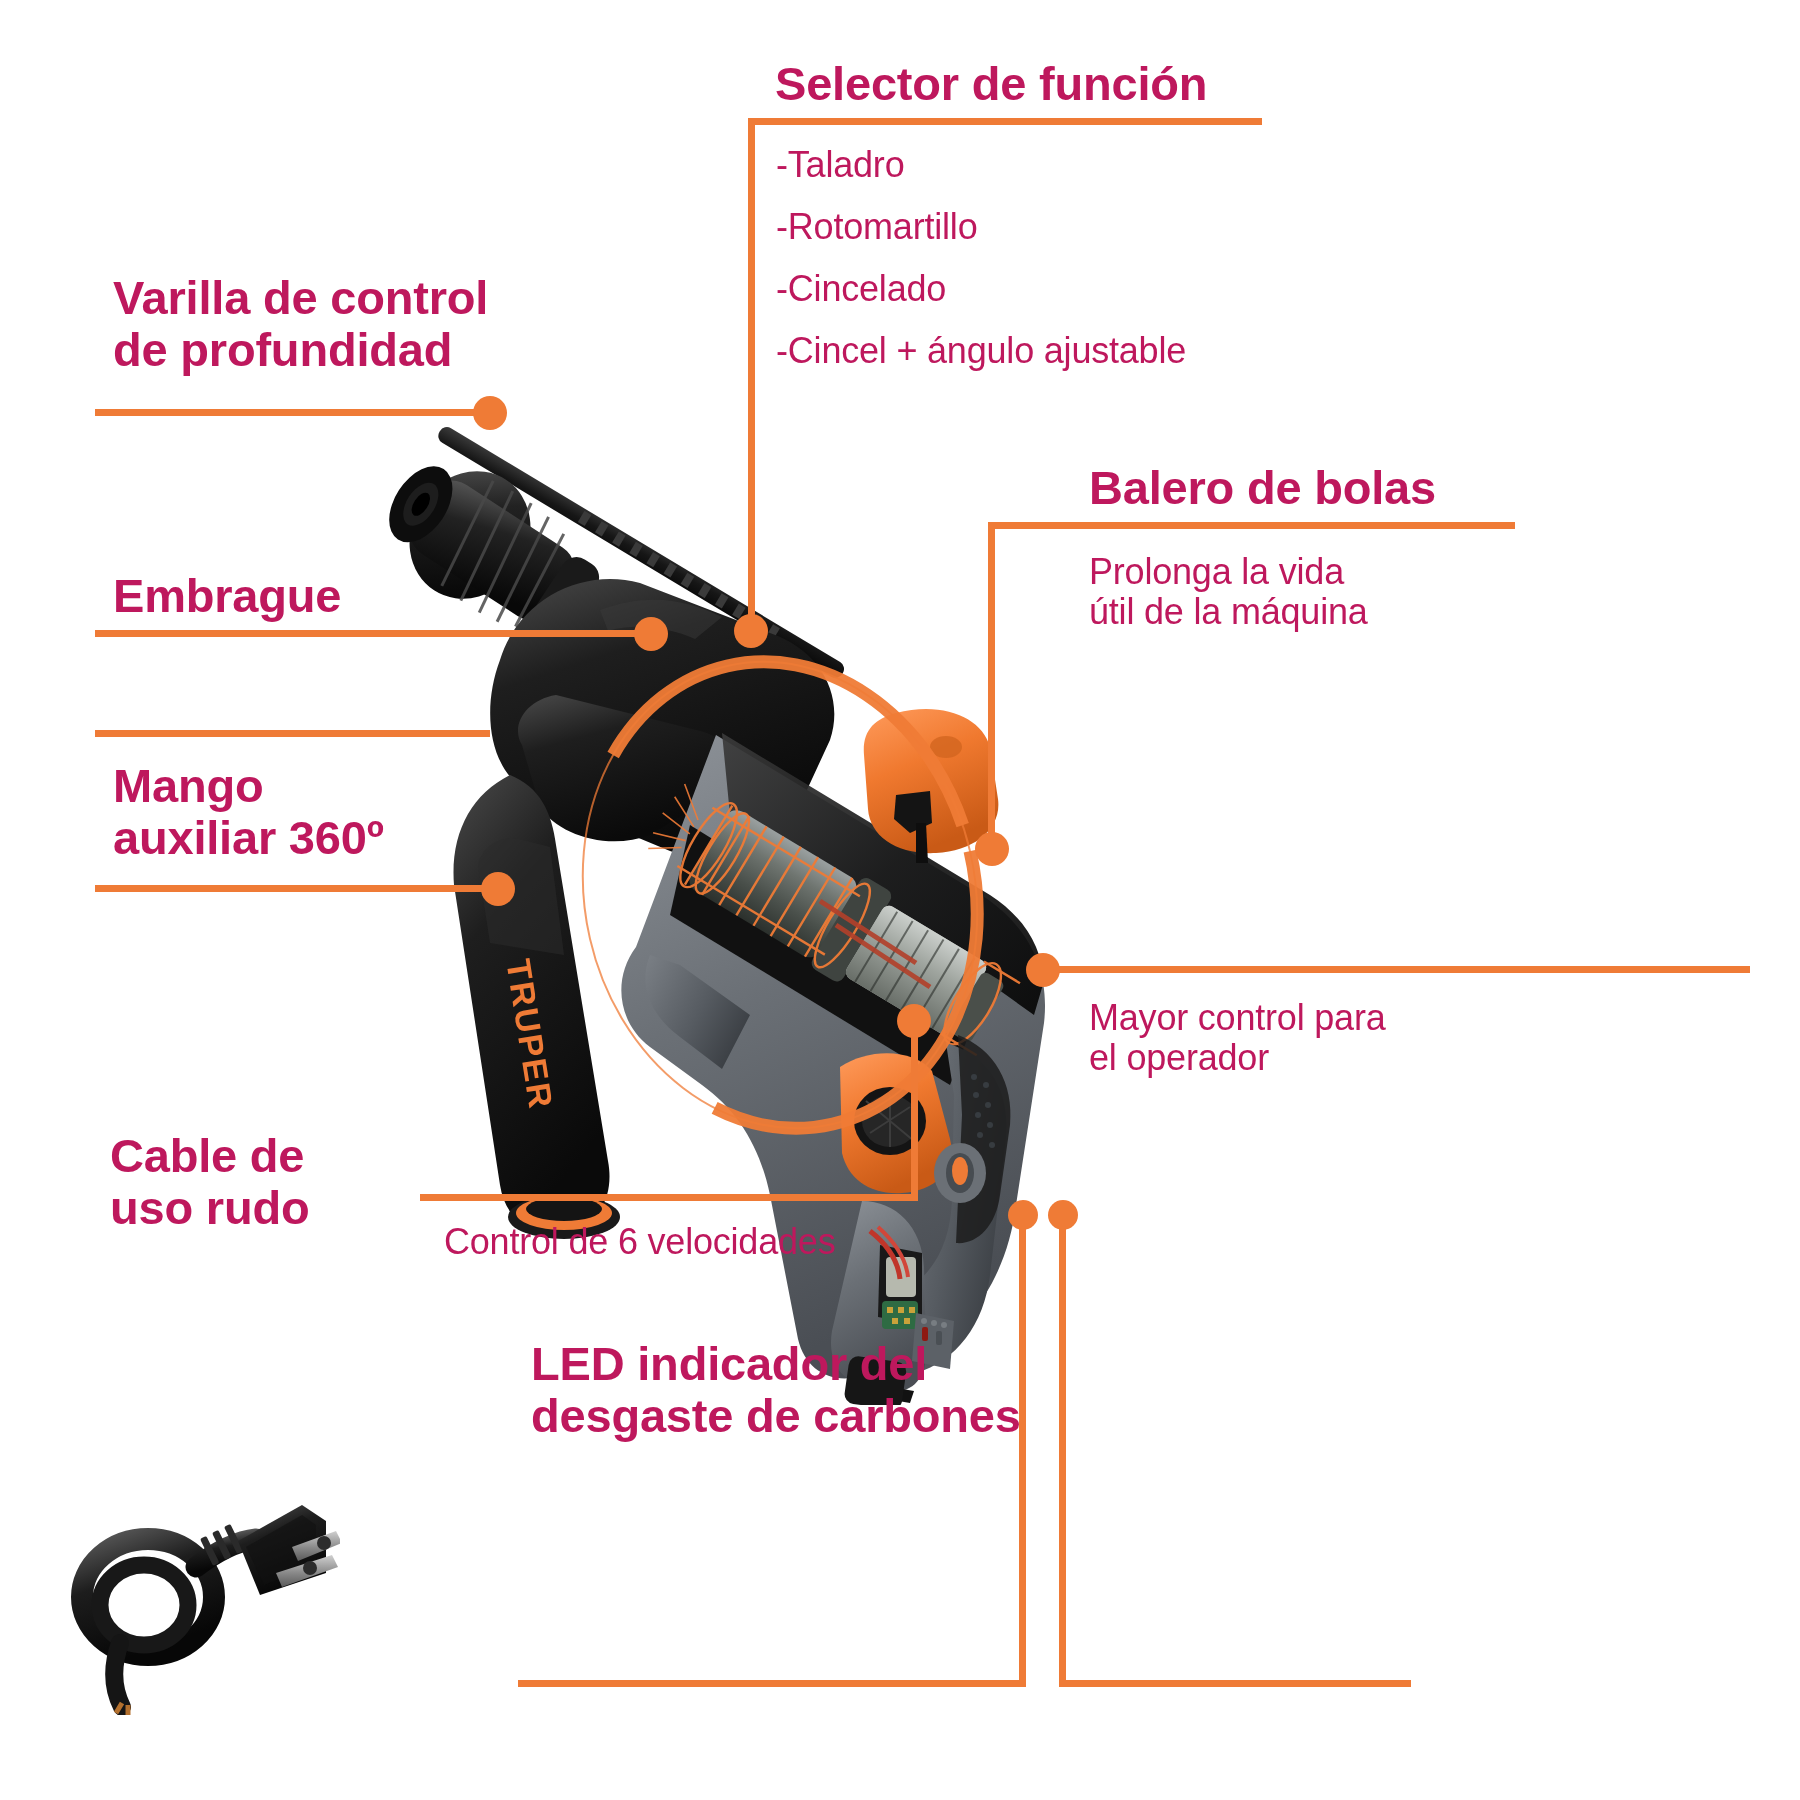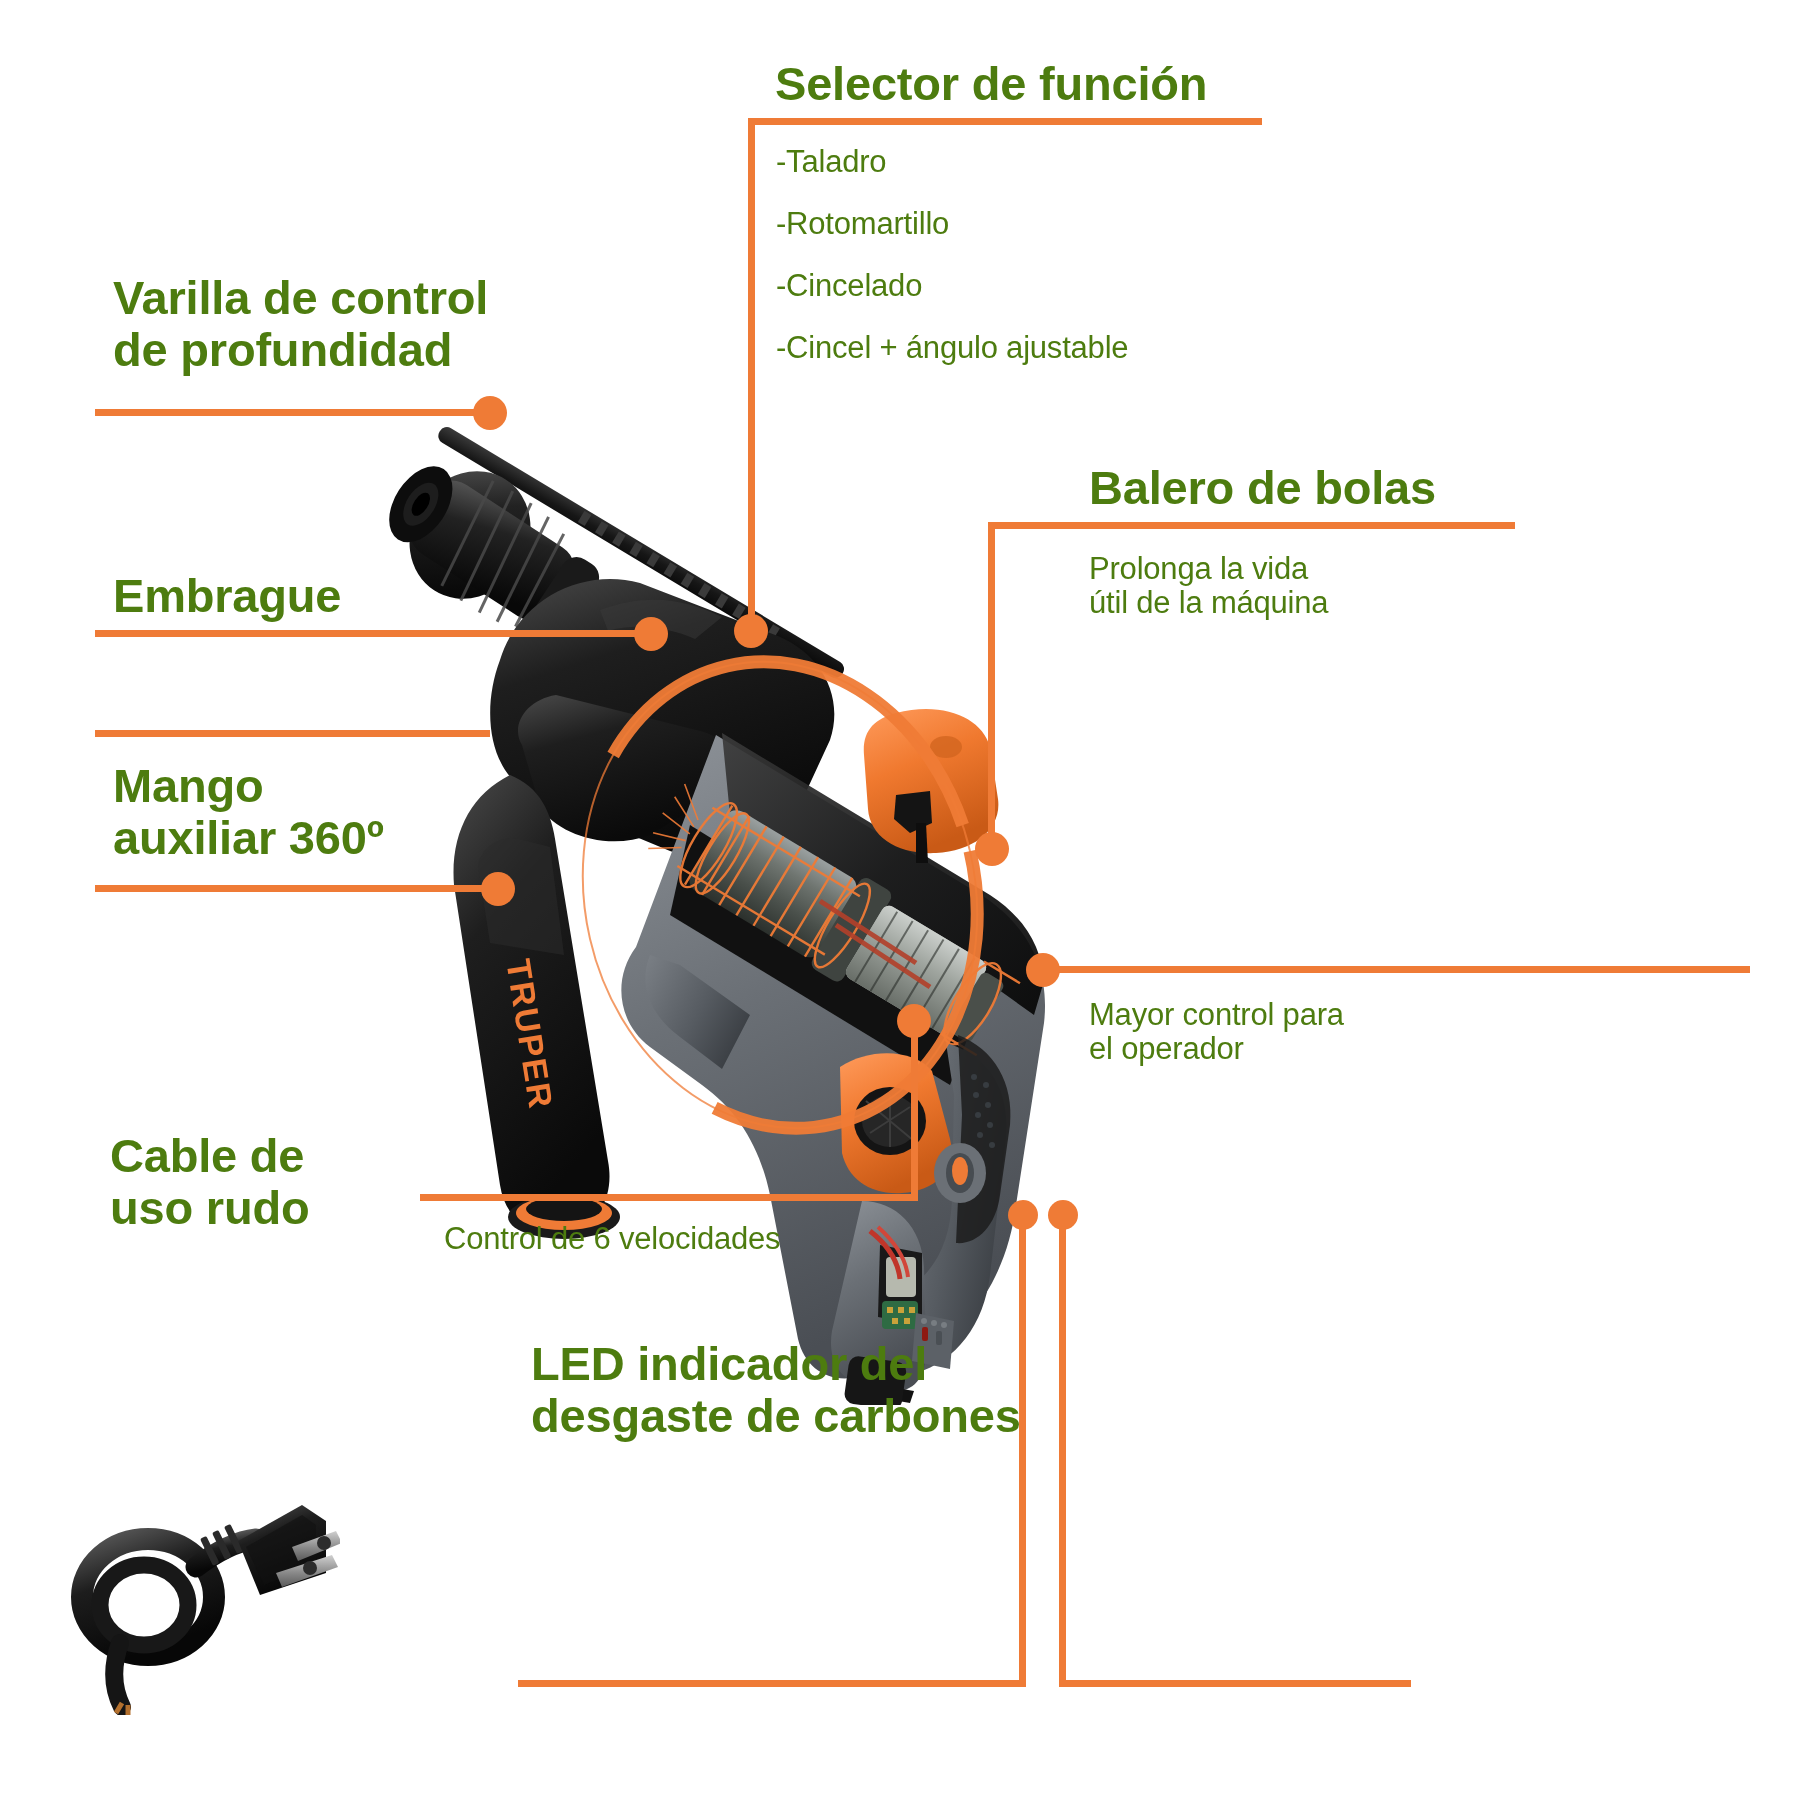--- a/index.html
+++ b/index.html
@@ -6,30 +6,30 @@
   #page{
     position:relative;
     width:1800px;height:1800px;
     background:#ffffff;
     overflow:hidden;
     font-family:"Liberation Sans","DejaVu Sans",sans-serif;
   }
   
   .lbl{
     position:absolute;
-    color:#4d7c0f;
+    color:#be185d;
     font-family:"Liberation Sans Narrow","Liberation Sans","DejaVu Sans Condensed","DejaVu Sans",sans-serif;
     line-height:1.10;
     white-space:pre-line;
     letter-spacing:-0.2px;
   }
   .lbl.bold{font-weight:bold;}
   .lbl.reg{font-weight:normal;}
   .t48{font-size:47px;}
-  .t44{font-size:31px;}
+  .t44{font-size:36px;}
 
   
   .oline{position:absolute;background:#ef7b36;}
   .hline{height:7px;}
   .vline{width:7px;}
   .dot{
     position:absolute;width:34px;height:34px;border-radius:50%;
     background:#ef7b36;
   }
   .dot.sm{width:30px;height:30px;}

